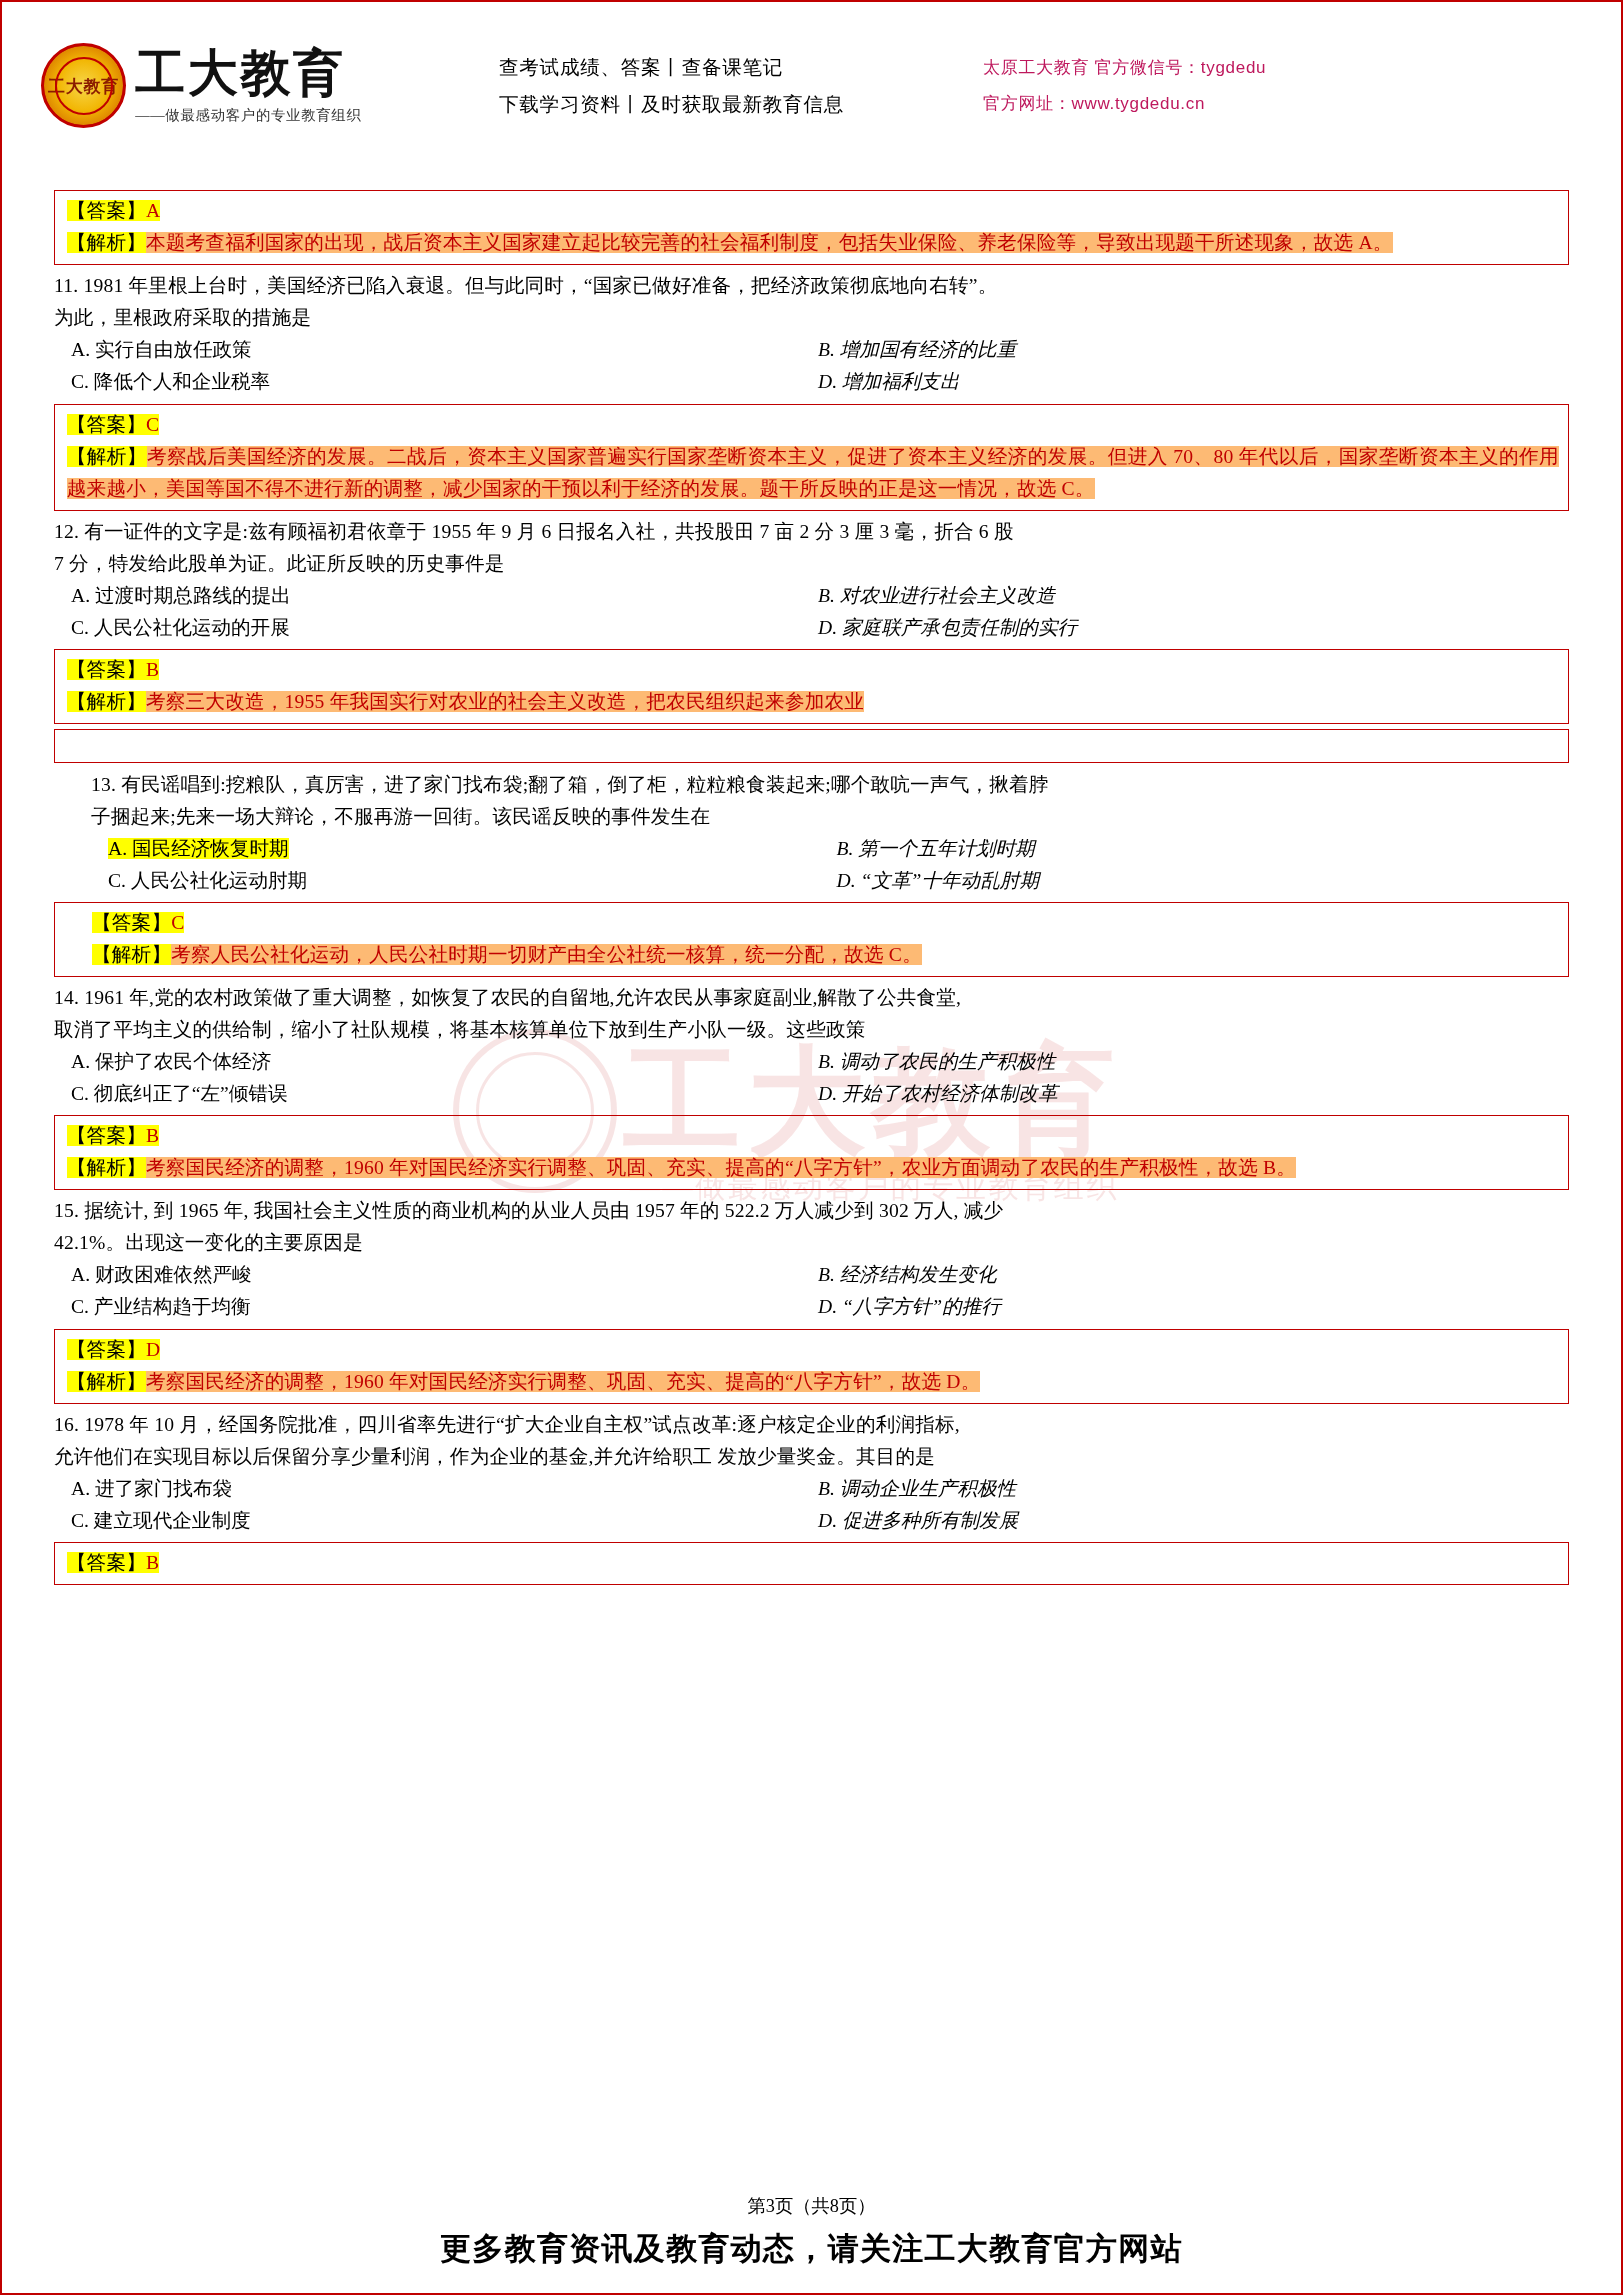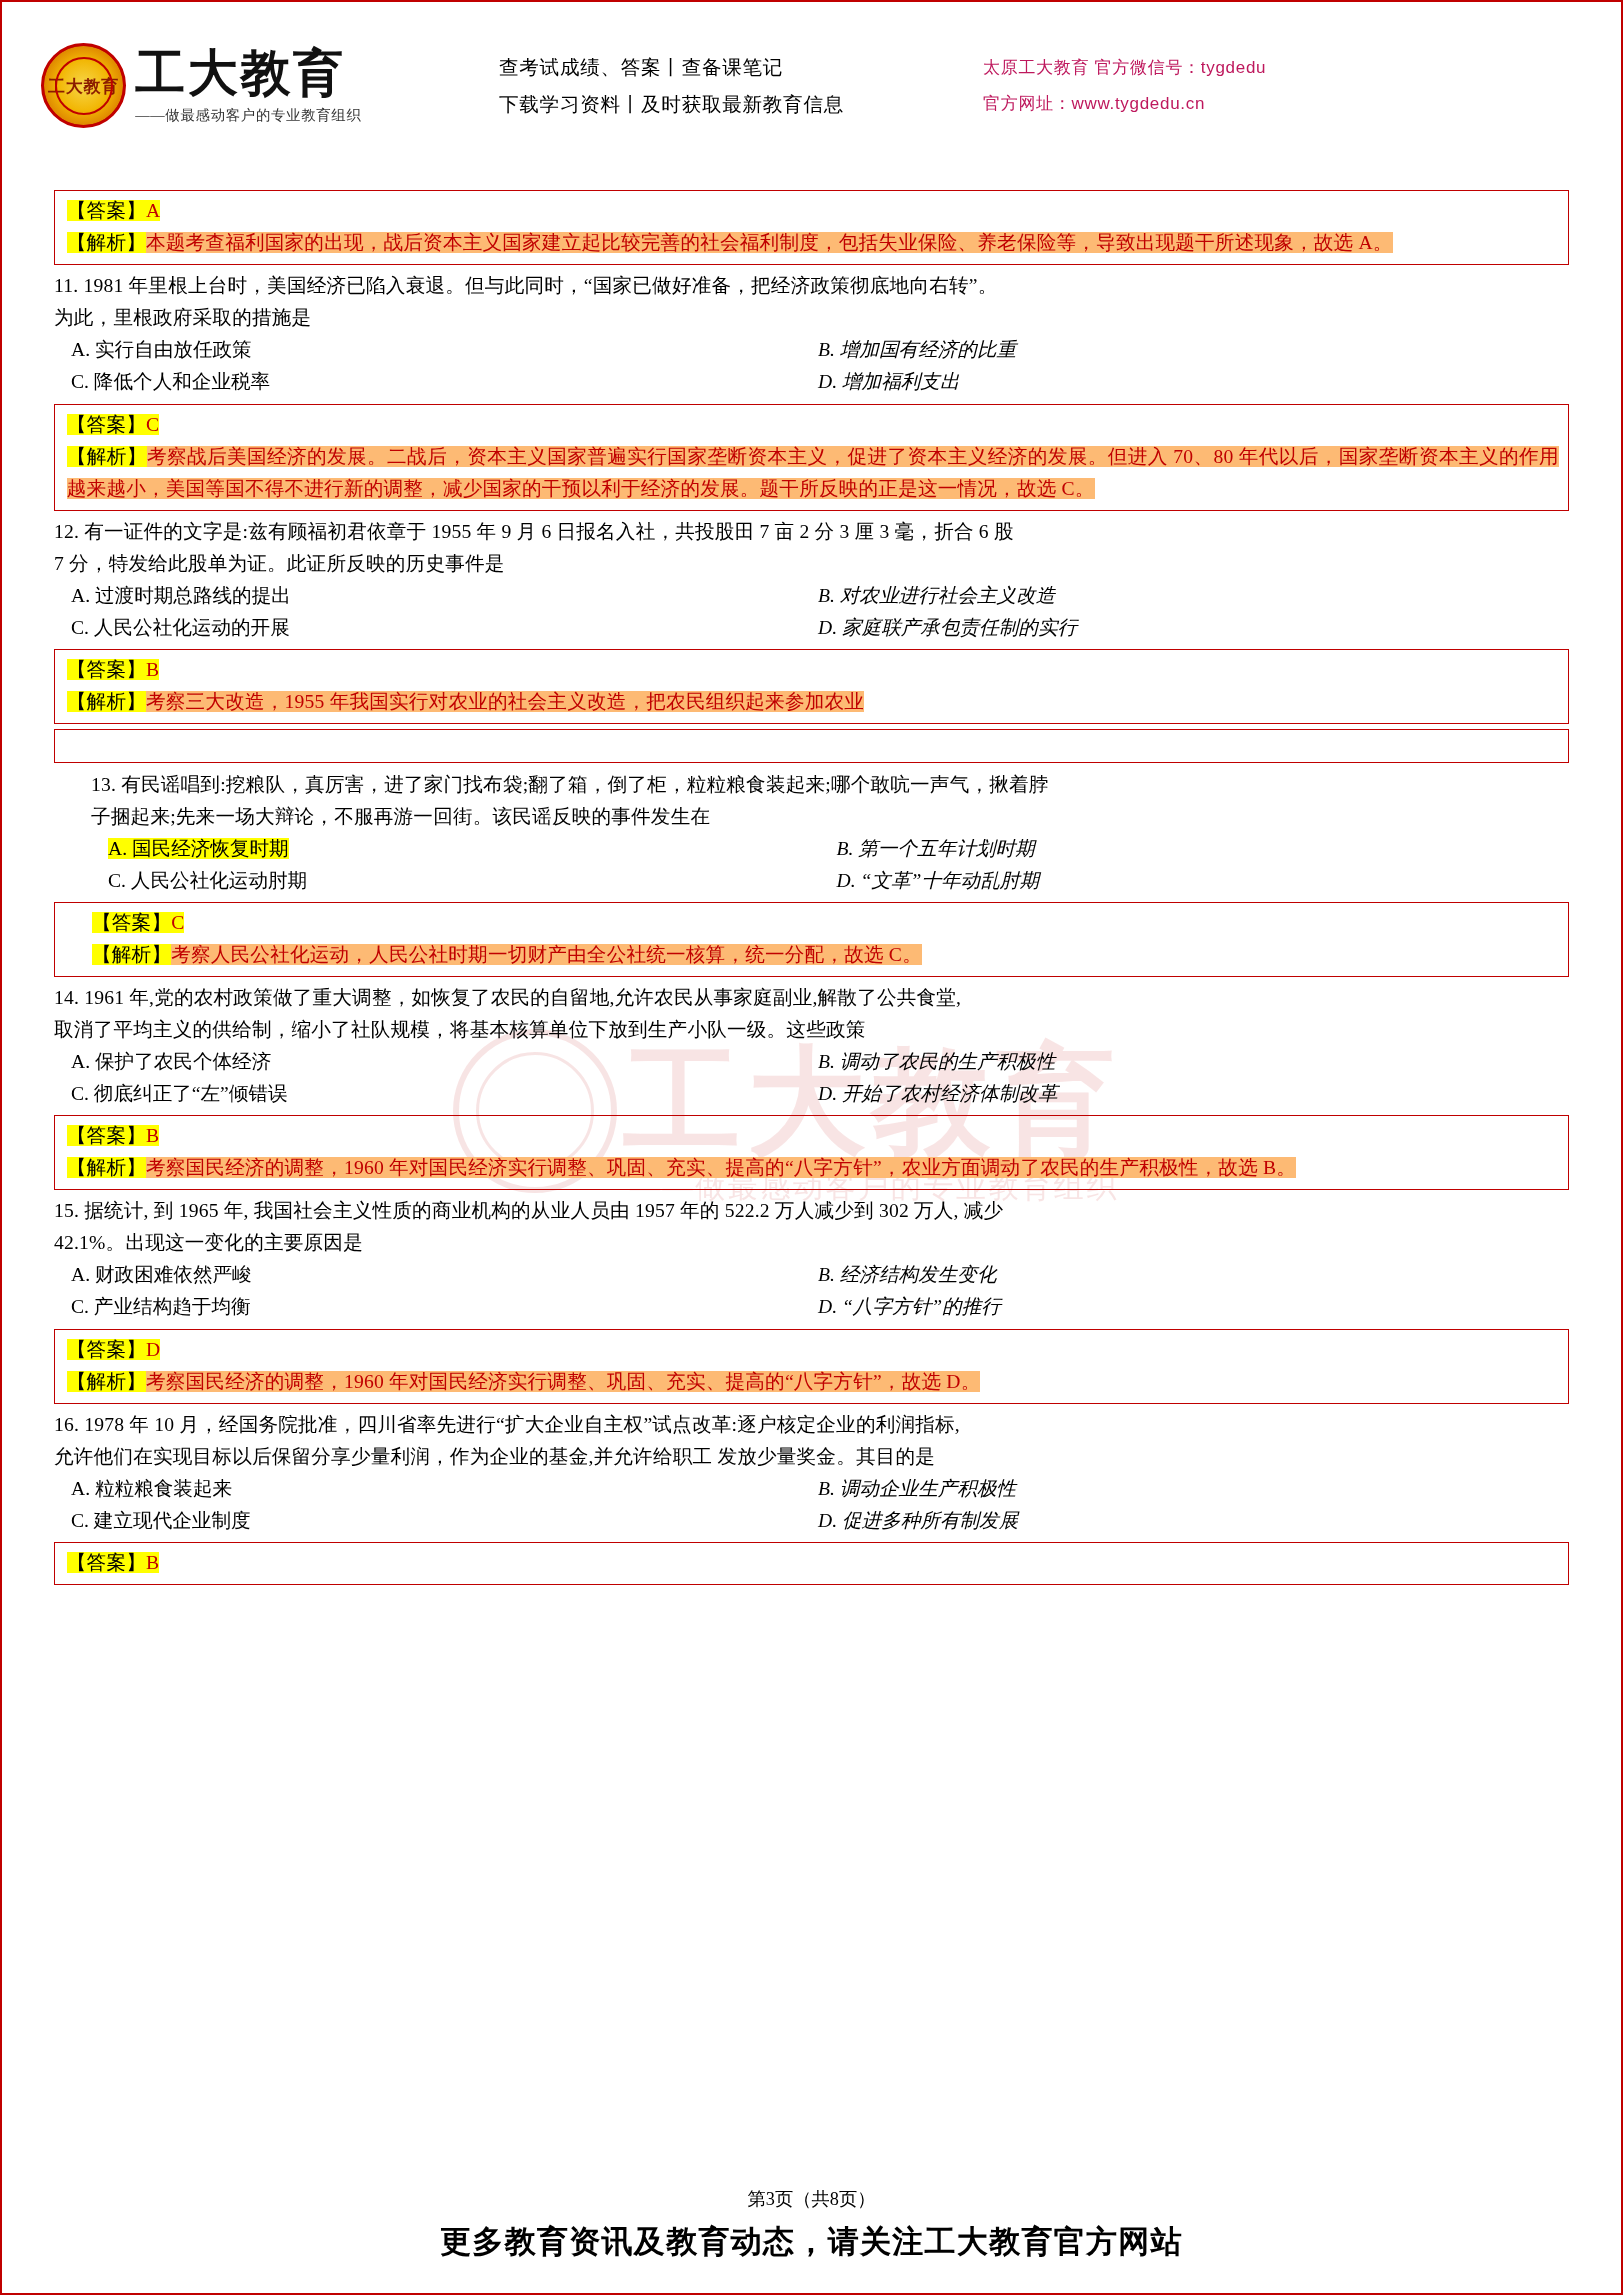--- a/index.html
+++ b/index.html
@@ -221,21 +221,21 @@
     color: #e9a9a9;
     letter-spacing: 2.6px;
     white-space: nowrap;
   }
 
   
   .footer {
     position: absolute;
     left: 0;
     right: 0;
-    bottom: 30px;
+    bottom: 23px;
     text-align: center;
   }
   .page-num {
     font-size: 18.3px;
     color: #000;
     margin-bottom: 10.5px;
   }
   .footer-slogan {
     font-family: "DejaVu Sans", "Liberation Sans", sans-serif;
     font-size: 31px;
@@ -389,21 +389,21 @@
       </div>
       <div class="exp-line">
         <span class="tag">【解析】</span><span class="exp-text">考察国民经济的调整，1960 年对国民经济实行调整、巩固、充实、提高的“八字方针”，故选 D。</span>
       </div>
     </div>
 
     <div class="q-block">
       <div class="q-line">16. 1978 年 10 月，经国务院批准，四川省率先进行“扩大企业自主权”试点改革:逐户核定企业的利润指标,</div>
       <div class="q-line">允许他们在实现目标以后保留分享少量利润，作为企业的基金,并允许给职工 发放少量奖金。其目的是</div>
       <div class="opts">
-        <div class="opt">A. 粒粒粮食装起来</div>
+        <div class="opt">A. 进了家门找布袋</div>
         <div class="opt b">B. 调动企业生产积极性</div>
       </div>
       <div class="opts">
         <div class="opt">C. 建立现代企业制度</div>
         <div class="opt b">D. 促进多种所有制发展</div>
       </div>
     </div>
     <div class="ansbox">
       <div class="ans-line">
         <span class="tag">【答案】</span><span class="ans-val">B</span>

